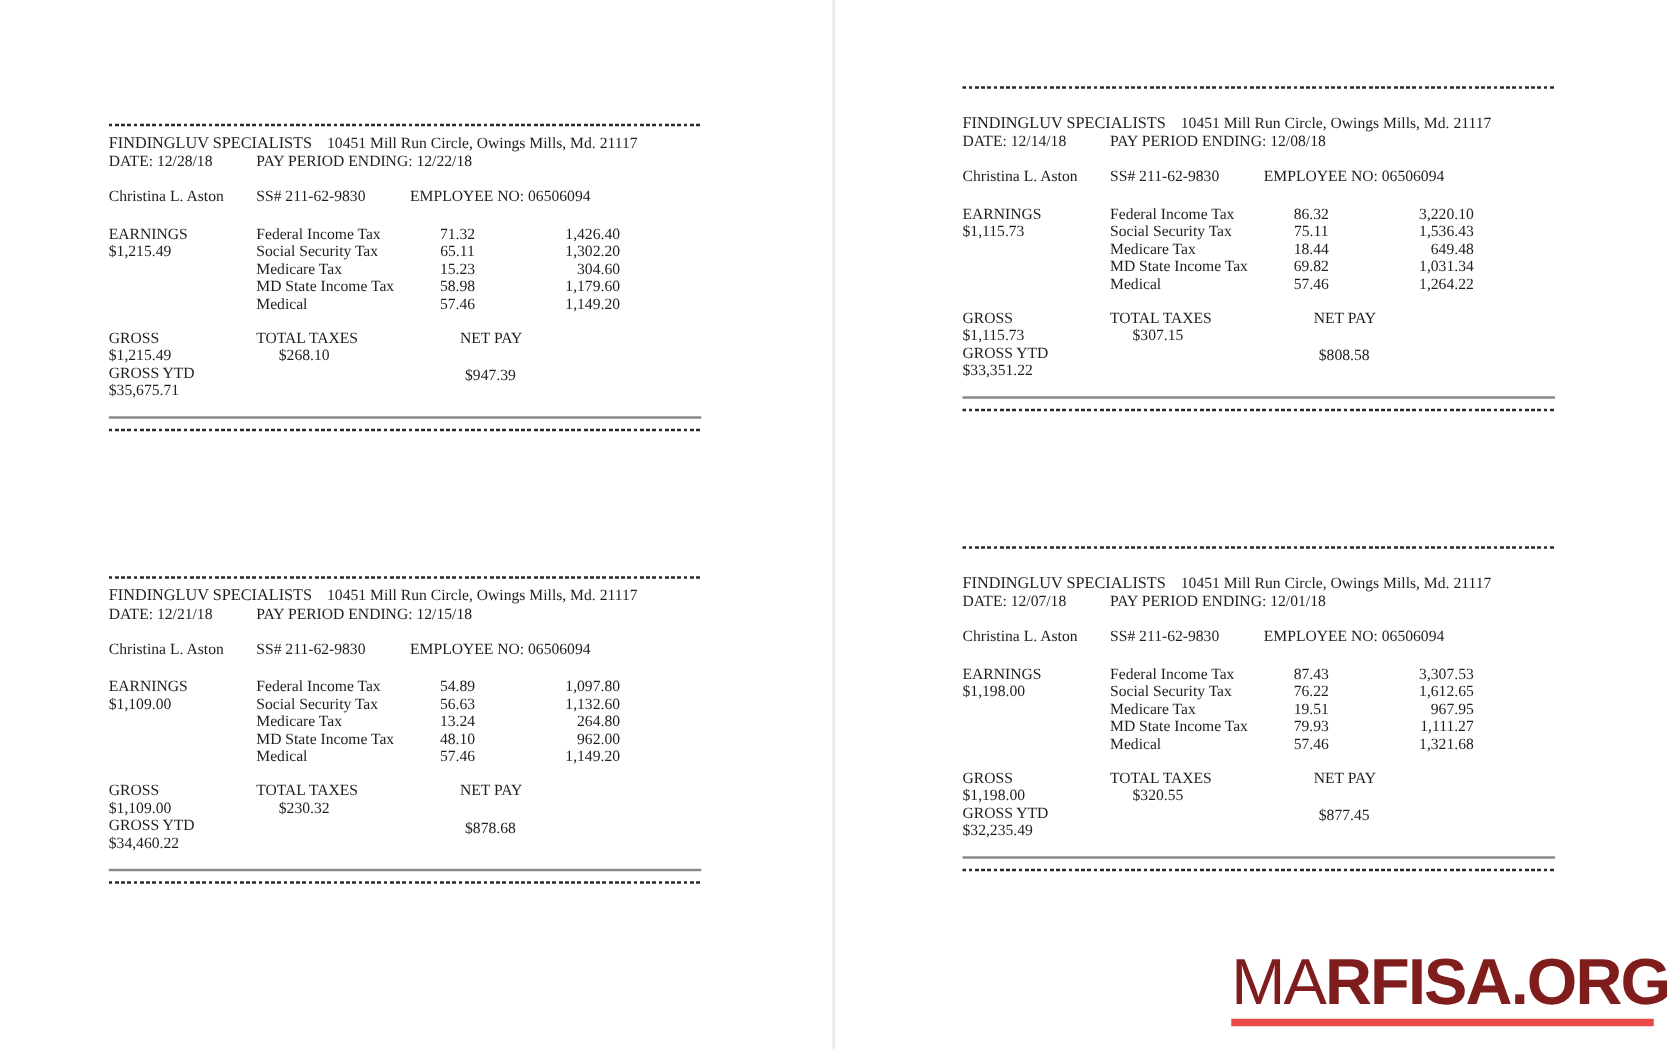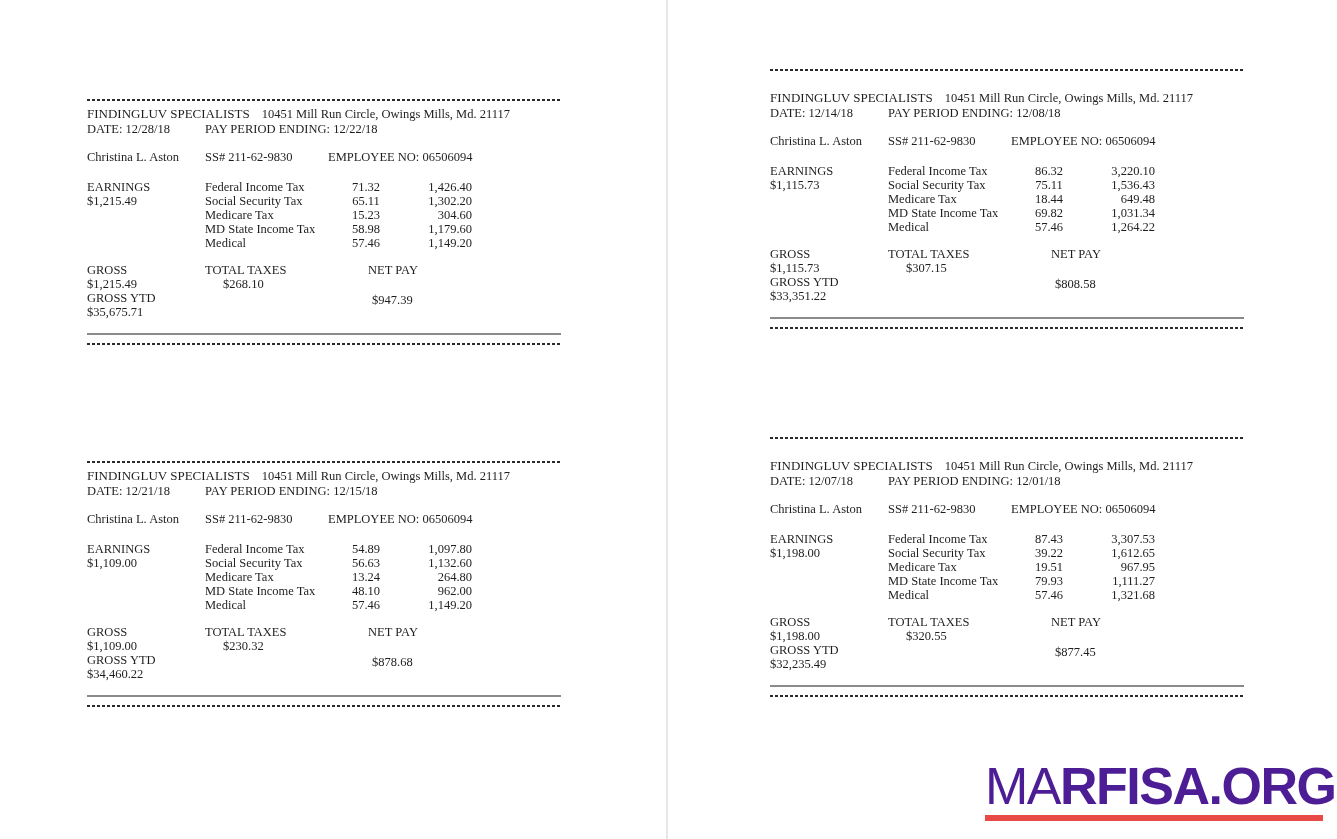--- a/index.html
+++ b/index.html
@@ -20,33 +20,33 @@
   .c-date{top:15px;left:0;}
   .c-period{top:15px;left:118px;}
   .c-name{top:43px;left:0;}
   .c-ssn{top:43px;left:118px;}
   .c-empno{top:43px;left:241px;}
   .c-earn{top:73px;left:0;}
   .c-earnval{top:87px;left:0;}
   .r0{top:73px}.r1{top:87px}.r2{top:101px}.r3{top:115px}.r4{top:129px}
   .tn{left:118px;}
   .tc{left:234px;width:90px;text-align:center;}
-  .ty{left:294px;width:91px;text-align:right;}
+  .ty{left:318px;width:91px;text-align:right;}
   .c-gross{top:156px;left:0;}
   .c-tt{top:156px;left:118px;}
   .c-np{top:156px;left:281px;}
   .v-gross{top:170px;left:0;}
   .v-tt{top:170px;left:136px;}
   .v-np{top:186px;left:285px;}
   .c-gytd{top:184px;left:0;}
   .v-gytd{top:198px;left:0;}
   .solid{top:226px;left:0;width:100%;height:2px;background:#8a8a8a;}
   .dashb{top:236px;left:0;width:100%;height:2px;background:repeating-linear-gradient(to right,#2a2a2a 0 3px,transparent 3px 5px);}
   .wordmark{position:absolute;left:985px;top:761px;}
-  .wm-text{font-family:"Liberation Sans","DejaVu Sans",sans-serif;font-size:52px;line-height:50px;color:#4c1d95;letter-spacing:-1.5px;white-space:nowrap;}
+  .wm-text{font-family:"Liberation Sans","DejaVu Sans",sans-serif;font-size:52px;line-height:50px;color:#7f1d1d;letter-spacing:-1.5px;white-space:nowrap;}
   .wm-light{font-weight:400;}
   .wm-bold{font-weight:700;}
   .wm-underline{height:6px;background:#ea4a47;margin-top:4px;width:338px;}
 </style>
 </head>
 <body>
 
 <div class="vdivider"></div>
 
 <section class="stub" style="left:87px;top:99px;">
@@ -182,21 +182,21 @@
     <span class="a c-period"><span>PAY PERIOD ENDING:</span> <span>12/01/18</span></span>
     <span class="a c-name">Christina L. Aston</span>
     <span class="a c-ssn">SS# 211-62-9830</span>
     <span class="a c-empno">EMPLOYEE NO: 06506094</span>
     <span class="a c-earn">EARNINGS</span>
     <span class="a c-earnval">$1,198.00</span>
     <span class="a r0 tn">Federal Income Tax</span>
     <span class="a r0 tc">87.43</span>
     <span class="a r0 ty">3,307.53</span>
     <span class="a r1 tn">Social Security Tax</span>
-    <span class="a r1 tc">39.22</span>
+    <span class="a r1 tc">76.22</span>
     <span class="a r1 ty">1,612.65</span>
     <span class="a r2 tn">Medicare Tax</span>
     <span class="a r2 tc">19.51</span>
     <span class="a r2 ty">967.95</span>
     <span class="a r3 tn">MD State Income Tax</span>
     <span class="a r3 tc">79.93</span>
     <span class="a r3 ty">1,111.27</span>
     <span class="a r4 tn">Medical</span>
     <span class="a r4 tc">57.46</span>
     <span class="a r4 ty">1,321.68</span>

